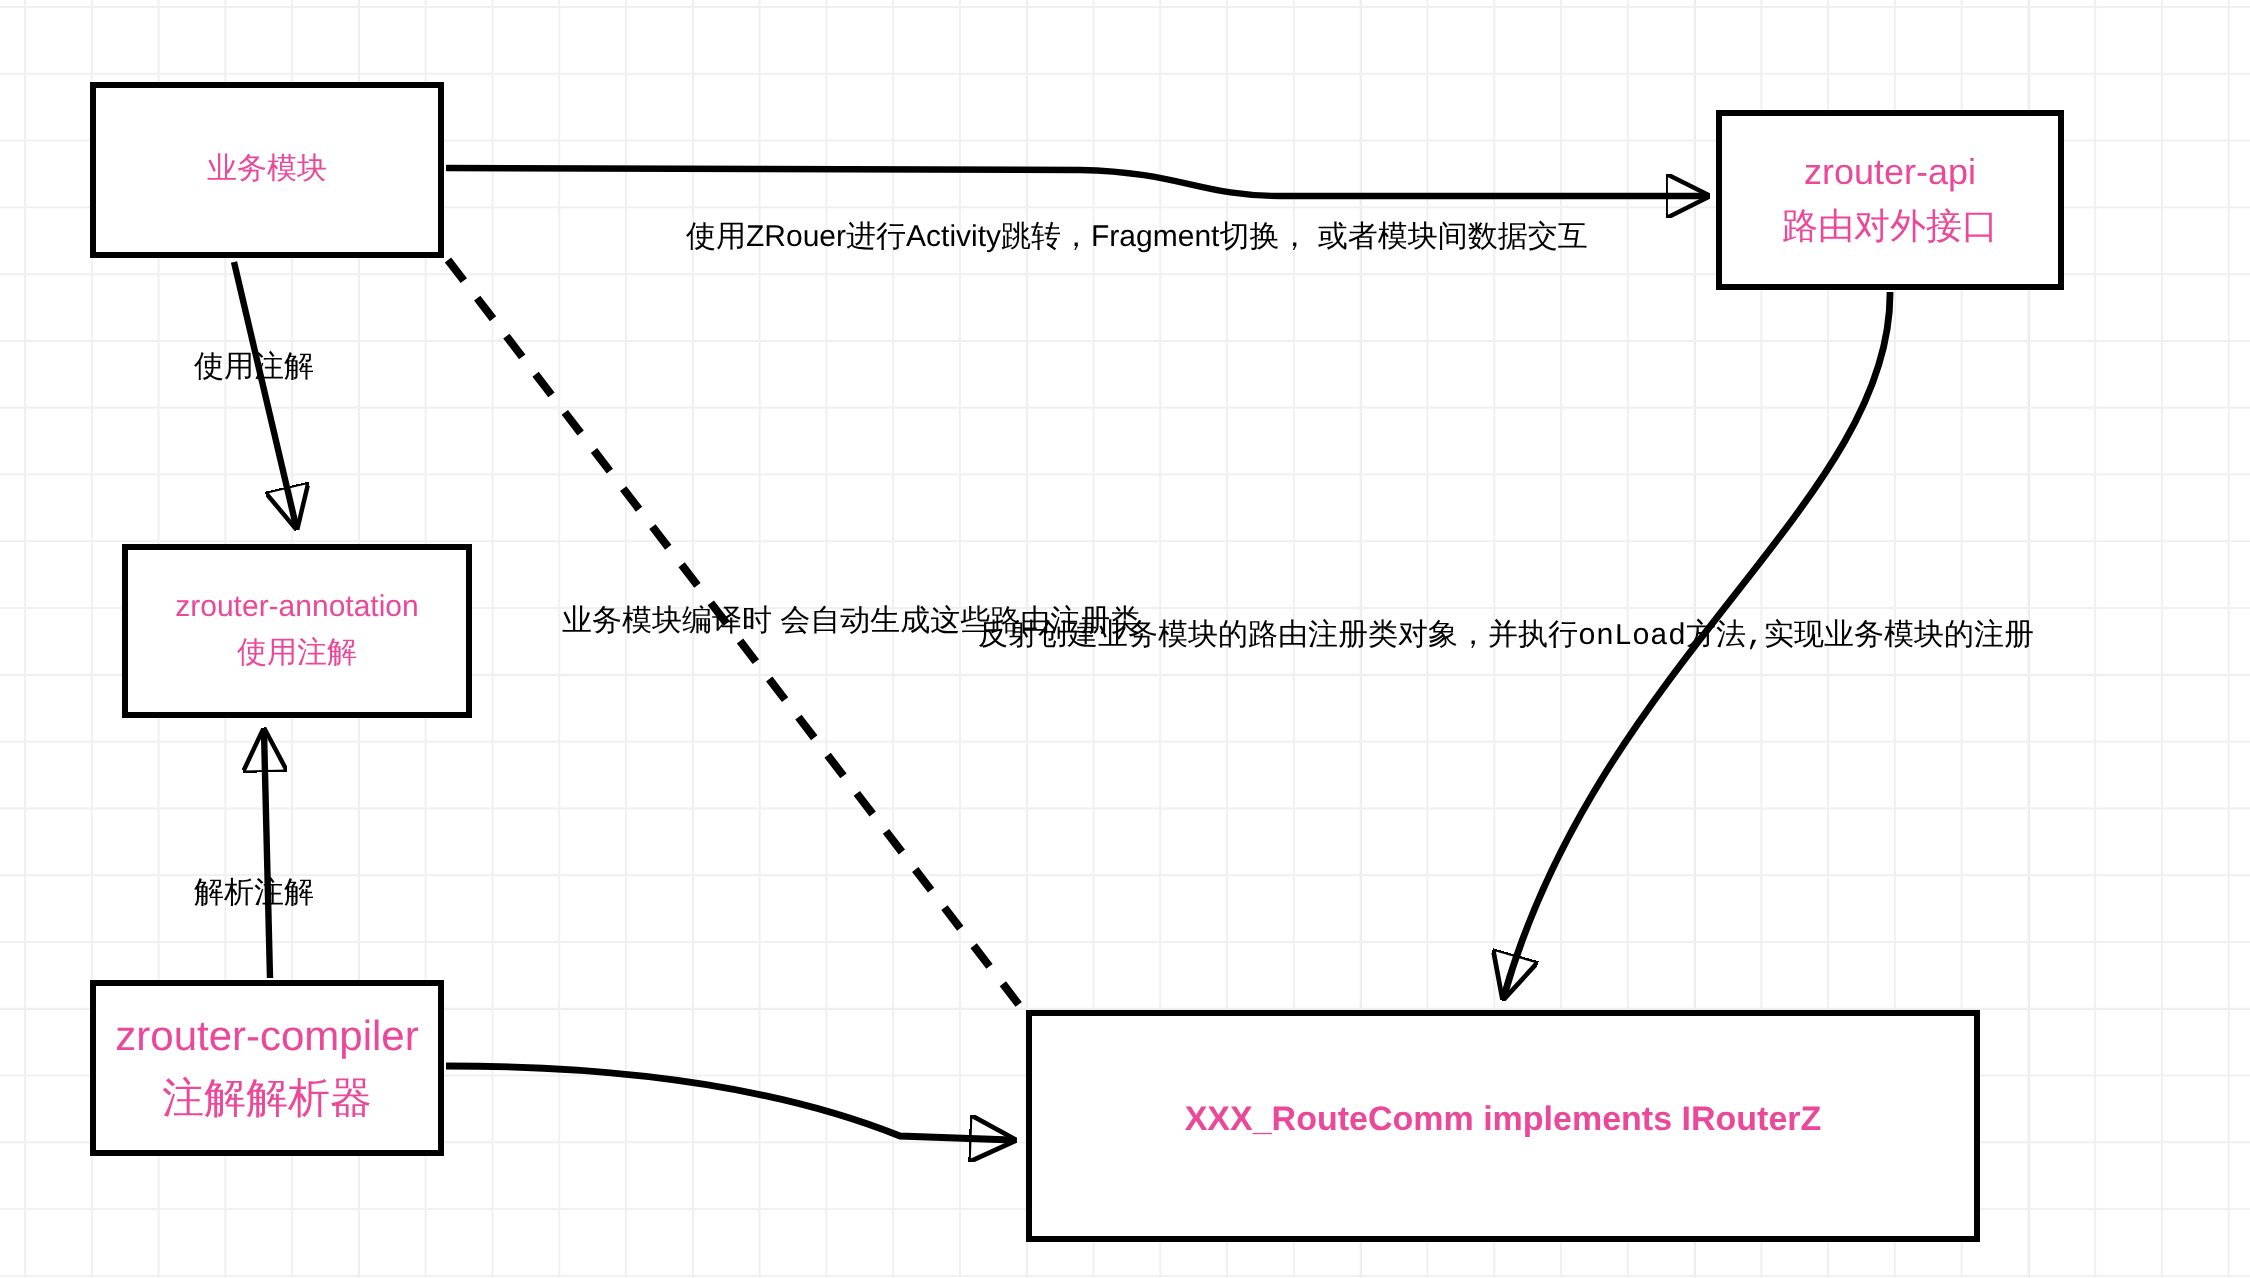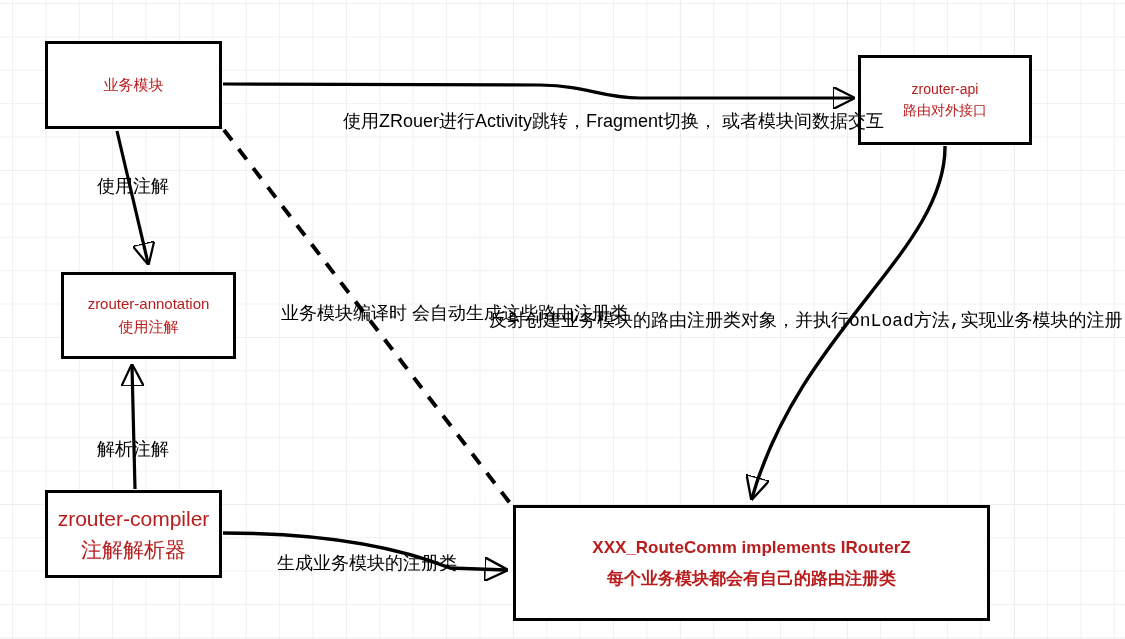--- a/index.html
+++ b/index.html
@@ -29,36 +29,36 @@
   .node {
     position: absolute;
     border: 3px solid #000000;
     background: #ffffff;
     box-sizing: border-box;
     display: flex;
     flex-direction: column;
     align-items: center;
     justify-content: center;
     text-align: center;
-    color: #b91c1c;
+    color: #ec4899;
     line-height: 1.5;
   }
   .node .line-text { display: block; white-space: nowrap; }
 
   #node-business { left: 45px; top: 41px; width: 177px; height: 88px; font-size: 15px; }
-  #node-api      { left: 858px; top: 55px; width: 174px; height: 90px; font-size: 14px; }
+  #node-api      { left: 858px; top: 55px; width: 174px; height: 90px; font-size: 18px; }
   #node-annot    { left: 61px; top: 272px; width: 175px; height: 87px; font-size: 15px; }
   #node-compiler { left: 45px; top: 490px; width: 177px; height: 88px; font-size: 21px; }
   #node-routecomm{ left: 513px; top: 505px; width: 477px; height: 116px; font-size: 17px; font-weight: bold; border-width: 3px; }
   #node-routecomm .line-text:first-child { margin-bottom: 6px; }
 
   .edge-label {
     position: absolute;
     color: #000000;
-    font-size: 18px;
+    font-size: 15px;
     line-height: 1.45;
     white-space: nowrap;
     text-align: left;
   }
   #label-api      { left: 343px; top: 108px; }
   #label-annot    { left: 97px;  top: 173px; }
   #label-parse    { left: 97px;  top: 436px; }
   #label-compile  { left: 281px; top: 300px; }
   #label-reflect  { left: 489px; top: 308px; font-family: Liberation Mono, monospace; }
   #label-generate { left: 277px; top: 550px; }
@@ -111,21 +111,20 @@
     <span class="line-text">使用注解</span>
   </div>
 
   <div class="node" id="node-compiler">
     <span class="line-text">zrouter-compiler</span>
     <span class="line-text">注解解析器</span>
   </div>
 
   <div class="node" id="node-routecomm">
     <span class="line-text">XXX_RouteComm implements IRouterZ</span>
-    <span class="line-text">每个业务模块都会有自己的路由注册类</span>
   </div>
 
   <div class="edge-label" id="label-api">
     <span class="line-text">使用ZRouer进行Activity跳转，Fragment切换，</span>
     <span class="line-text">或者模块间数据交互</span>
   </div>
 
   <div class="edge-label" id="label-annot">
     <span class="line-text">使用注解</span>
   </div>
@@ -136,17 +135,14 @@
 
   <div class="edge-label" id="label-compile">
     <span class="line-text">业务模块编译时</span>
     <span class="line-text">会自动生成这些路由注册类</span>
   </div>
 
   <div class="edge-label" id="label-reflect">
     <span class="line-text">反射创建业务模块的路由注册类对象，并执行onLoad方法,实现业务模块的注册</span>
   </div>
 
-  <div class="edge-label" id="label-generate">
-    <span class="line-text">生成业务模块的注册类</span>
-  </div>
 
 </div>
 
 </body></html>

